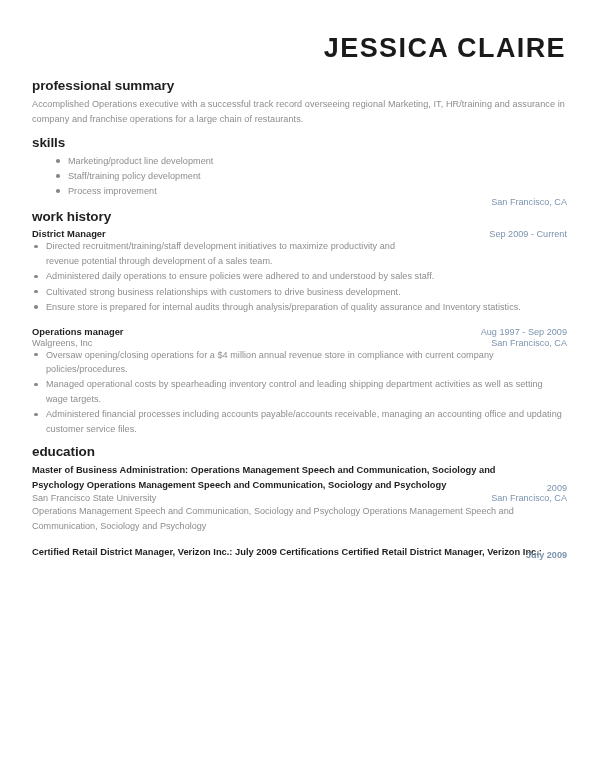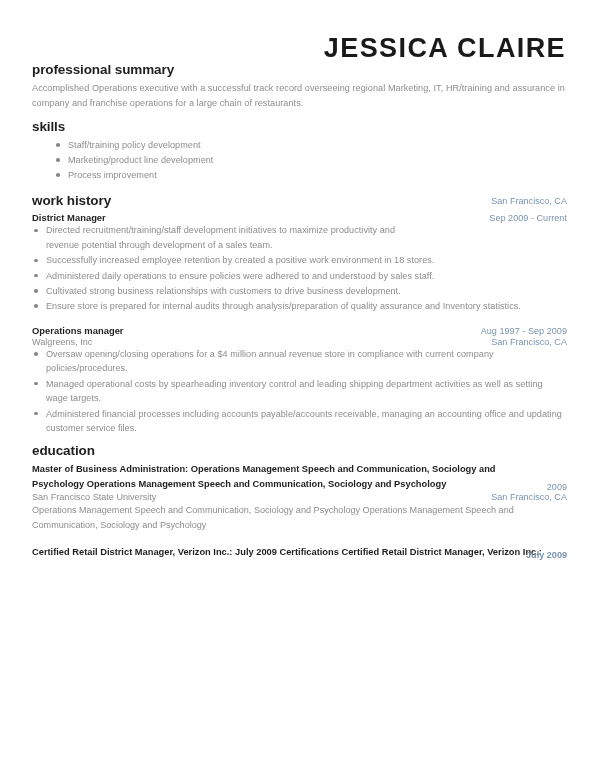--- a/index.html
+++ b/index.html
@@ -40,20 +40,21 @@
     font-size: 8.3px;
     color: #6e6e6e;
     letter-spacing: 0.15px;
     margin-top: 15px;
     padding: 0 20px;
   }
 
   
   .content {
     padding: 0 33px 0 32px;
+    margin-top: 16px;
   }
   .section { margin-bottom: 2px; }
   .section-title {
     font-size: 13.5px;
     font-weight: bold;
     color: #1f1f1f;
     letter-spacing: -0.1px;
     margin-bottom: 4px;
   }
   .summary-text {
@@ -211,39 +212,38 @@
       <div class="summary-text">Accomplished Operations executive with a successful track record overseeing regional Marketing, IT, HR/training and assurance in company and franchise operations for a large chain of restaurants.</div>
     </div>
 
     <div class="spacer-sm"></div>
 
     <div class="section">
       <div class="section-title">skills</div>
       <div class="skills-wrap">
         <div class="skills-col right">
           <ul class="plain">
+            <li>Marketing/product line development</li>
             <li>Staff/training policy development</li>
-            <li>Marketing/product line development</li>
             <li>Process improvement</li>
           </ul>
         </div>
       </div>
     </div>
 
     <div class="section">
       <div class="section-title">work history</div>
 
       <div class="job">
         <div class="job-head">
           <div class="job-title">District Manager</div>
           <div class="job-date">Sep 2009 - Current</div>
         </div>
         <ul class="plain job-bullets clear-right">
           <li>Directed recruitment/training/staff development initiatives to maximize productivity and revenue potential through development of a sales team.</li>
-          <li>Successfully increased employee retention by created a positive work environment in 18 stores.</li>
           <li>Administered daily operations to ensure policies were adhered to and understood by sales staff.</li>
           <li>Cultivated strong business relationships with customers to drive business development.</li>
           <li>Ensure store is prepared for internal audits through analysis/preparation of quality assurance and Inventory statistics.</li>
         </ul>
         <div style="position:absolute; right:33px; margin-top:-124px;">
           <span class="job-loc">San Francisco, CA</span>
         </div>
       </div>
 
       <div style="height:4px;"></div>

